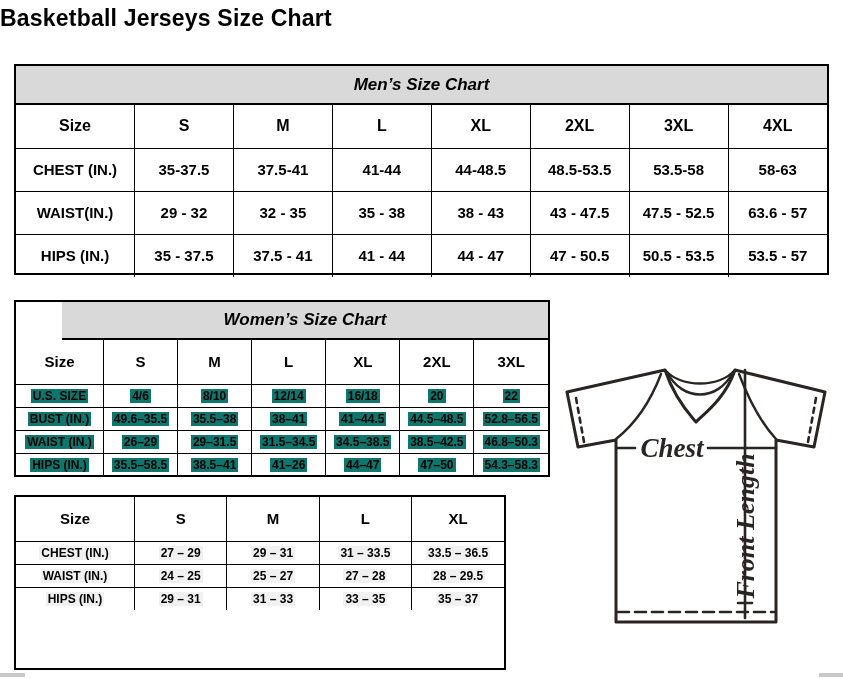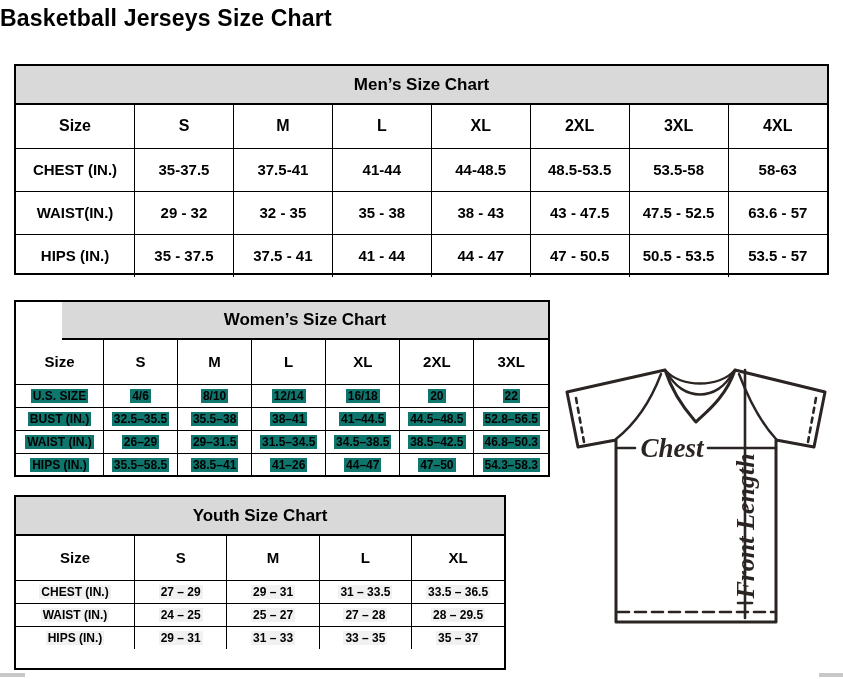--- a/index.html
+++ b/index.html
@@ -7,21 +7,21 @@
     position:relative;width:843px;height:679px;background:#fff;overflow:hidden;
     font-family:"Liberation Sans",sans-serif;color:#000;
   }
   .page-title{
     position:absolute;left:0;top:5px;width:843px;
     font-size:23px;font-weight:bold;letter-spacing:.2px;
   }
   .table-box{position:absolute;border:2px solid #000;box-sizing:border-box;background:#fff;}
   .table-box .caption{
     background:#d9d9d9;border-bottom:2px solid #000;display:flex;align-items:center;justify-content:center;
-    font-weight:bold;font-size:17px;
+    font-weight:bold;font-size:17px;font-style:italic;
   }
   .tbl table{border-collapse:collapse;width:100%;table-layout:fixed;}
   .tbl th,.tbl td{
     border:1px solid #000;text-align:center;vertical-align:middle;
     font-weight:bold;padding:0;overflow:hidden;white-space:nowrap;
   }
   .tbl tr>*:first-child{border-left:none;}
   .tbl tr>*:last-child{border-right:none;}
   .tbl thead tr>*{border-top:none;}
   .tbl tbody tr:last-child>*{border-bottom:none;}
@@ -142,21 +142,21 @@
               <th><span>U.S. SIZE</span></th>
               <td><span>4/6</span></td>
               <td><span>8/10</span></td>
               <td><span>12/14</span></td>
               <td><span>16/18</span></td>
               <td><span>20</span></td>
               <td><span>22</span></td>
             </tr>
             <tr>
               <th><span>BUST (IN.)</span></th>
-              <td><span>32.5–35.5</span></td>
+              <td><span>49.6–35.5</span></td>
               <td><span>35.5–38</span></td>
               <td><span>38–41</span></td>
               <td><span>41–44.5</span></td>
               <td><span>44.5–48.5</span></td>
               <td><span>52.8–56.5</span></td>
             </tr>
             <tr>
               <th><span>WAIST (IN.)</span></th>
               <td><span>26–29</span></td>
               <td><span>29–31.5</span></td>
@@ -173,21 +173,20 @@
               <td><span>44–47</span></td>
               <td><span>47–50</span></td>
               <td><span>54.3–58.3</span></td>
             </tr>
           </tbody>
         </table>
       </div>
   </div>
 
   <div class="table-box youth">
-    <div class="caption">Youth Size Chart</div>
     <div class="tbl">
         <table>
           <thead>
             <tr>
               <th><span>Size</span></th>
               <th><span>S</span></th>
               <th><span>M</span></th>
               <th><span>L</span></th>
               <th><span>XL</span></th>
             </tr>

